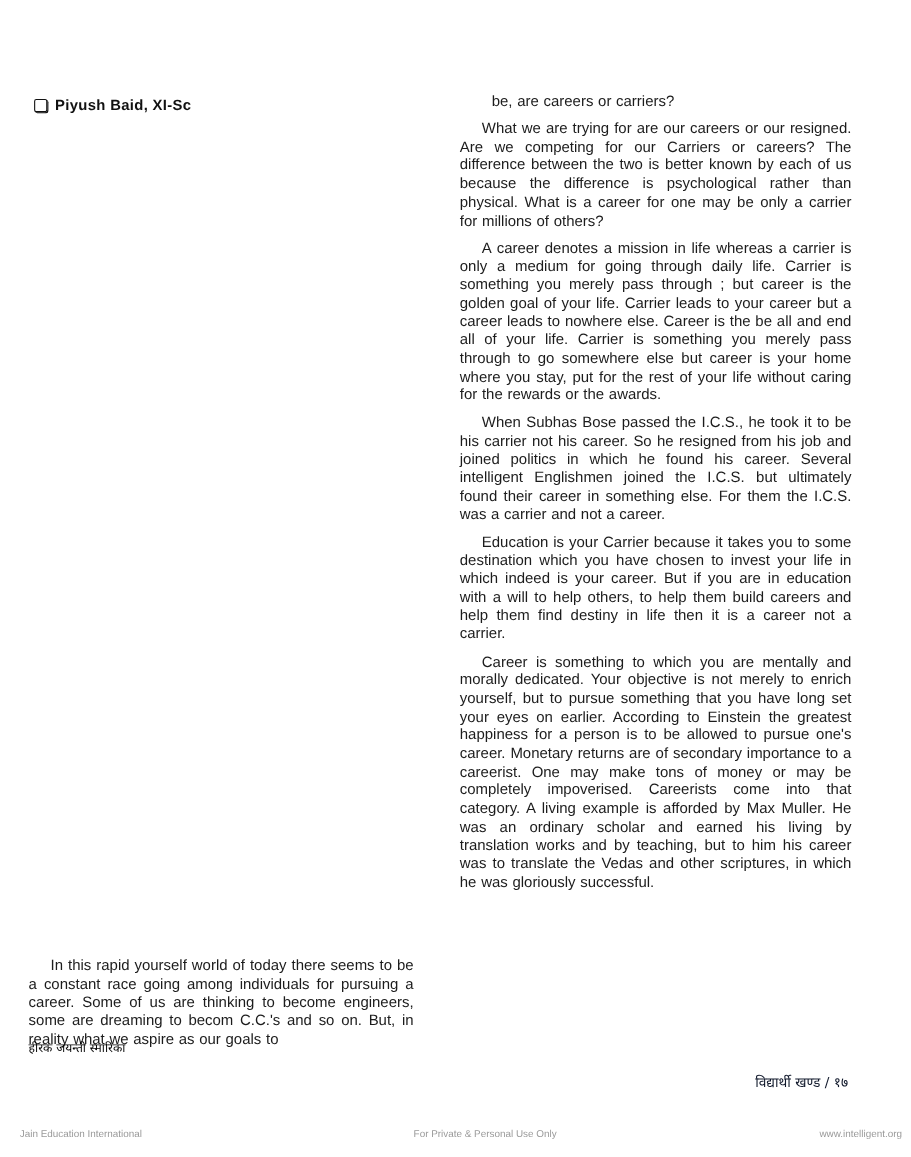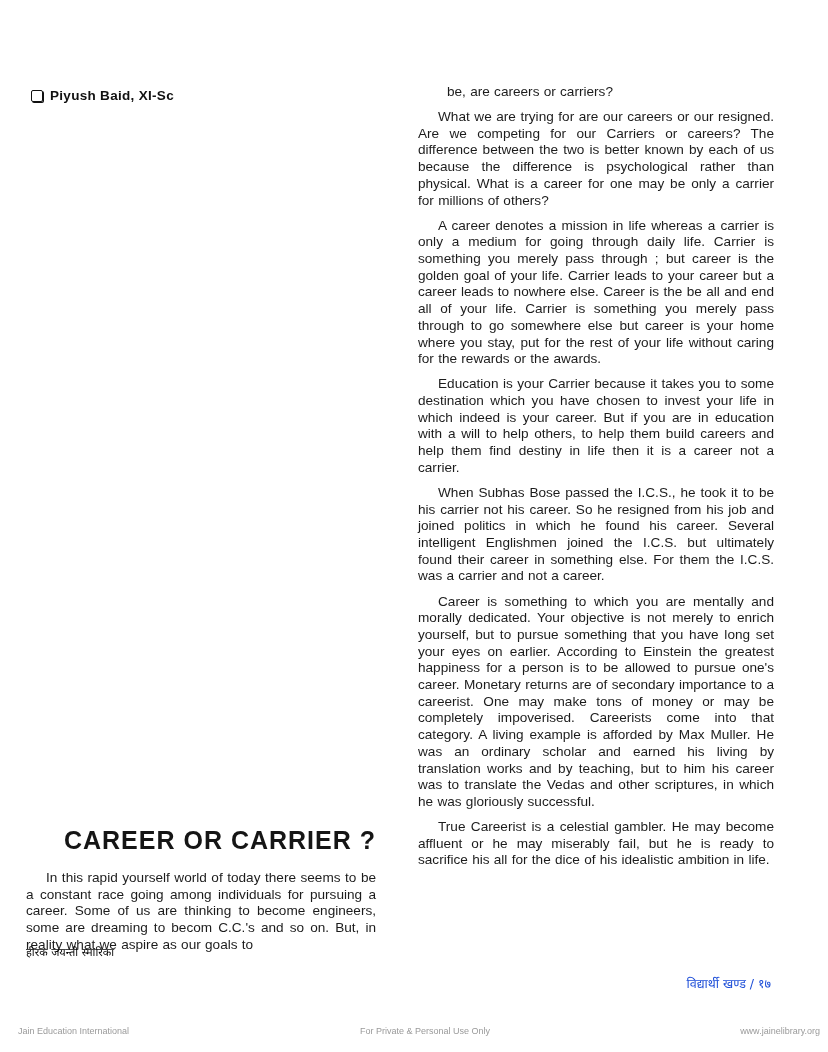--- a/index.html
+++ b/index.html
@@ -94,64 +94,62 @@
       top: 944px;
       font-size: 11px;
       color: #000000;
       font-family: "DejaVu Sans", sans-serif;
     }
     .footer-right {
       position: absolute;
       right: 57px;
       top: 975px;
       font-size: 12.5px;
-      color: #1d4ed8;
+      color: #0f172a;
       font-family: "DejaVu Sans", sans-serif;
     }
     .watermark-bar {
       position: absolute;
       left: 0;
       top: 1024px;
       width: 828px;
       height: 16px;
       font-size: 9px;
       color: #9a9a9a;
     }
     .watermark-bar .wm-left { position: absolute; left: 18px; top: 2px; }
-    .watermark-bar .wm-center { position: absolute; left: 360px; top: 2px; }
+    .watermark-bar .wm-center { position: absolute; left: 376px; top: 2px; }
     .watermark-bar .wm-right { position: absolute; right: 8px; top: 2px; }
   </style>
 </head>
 <body>
 
 <div class="page">
 
   <div class="author">
     <span class="box-icon"></span>
     <span>Piyush Baid, XI-Sc</span>
   </div>
 
   <div class="right-col">
     <p class="no-indent">be, are careers or carriers?</p>
     <p>What we are trying for are our careers or our resigned. Are we competing for our Carriers or careers? The difference between the two is better known by each of us because the difference is psychological rather than physical. What is a career for one may be only a carrier for millions of others?</p>
     <p>A career denotes a mission in life whereas a carrier is only a medium for going through daily life. Carrier is something you merely pass through ; but career is the golden goal of your life. Carrier leads to your career but a career leads to nowhere else. Career is the be all and end all of your life. Carrier is something you merely pass through to go somewhere else but career is your home where you stay, put for the rest of your life without caring for the rewards or the awards.</p>
+    <p>When Subhas Bose passed the I.C.S., he took it to be his carrier not his career. So he resigned from his job and joined politics in which he found his career. Several intelligent Englishmen joined the I.C.S. but ultimately found their career in something else. For them the I.C.S. was a carrier and not a career.</p>
     <p>Education is your Carrier because it takes you to some destination which you have chosen to invest your life in which indeed is your career. But if you are in education with a will to help others, to help them build careers and help them find destiny in life then it is a career not a carrier.</p>
-    <p>When Subhas Bose passed the I.C.S., he took it to be his carrier not his career. So he resigned from his job and joined politics in which he found his career. Several intelligent Englishmen joined the I.C.S. but ultimately found their career in something else. For them the I.C.S. was a carrier and not a career.</p>
     <p>Career is something to which you are mentally and morally dedicated. Your objective is not merely to enrich yourself, but to pursue something that you have long set your eyes on earlier. According to Einstein the greatest happiness for a person is to be allowed to pursue one's career. Monetary returns are of secondary importance to a careerist. One may make tons of money or may be completely impoverised. Careerists come into that category. A living example is afforded by Max Muller. He was an ordinary scholar and earned his living by translation works and by teaching, but to him his career was to translate the Vedas and other scriptures, in which he was gloriously successful.</p>
-    <p>True Careerist is a celestial gambler. He may become affluent or he may miserably fail, but he is ready to sacrifice his all for the dice of his idealistic ambition in life.</p>
   </div>
 
-  <div class="title">CAREER OR CARRIER ?</div>
 
   <div class="left-body">
     <p>In this rapid yourself world of today there seems to be a constant race going among individuals for pursuing a career. Some of us are thinking to become engineers, some are dreaming to becom C.C.'s and so on. But, in reality what we aspire as our goals to</p>
   </div>
 
   <div class="footer-left">हीरक जयन्ती स्मारिका</div>
   <div class="footer-right">विद्यार्थी खण्ड / १७</div>
 
   <div class="watermark-bar">
     <span class="wm-left">Jain Education International</span>
     <span class="wm-center">For Private &amp; Personal Use Only</span>
-    <span class="wm-right">www.jainelibrary.org</span>
+    <span class="wm-right">www.intelligent.org</span>
   </div>
 
 </div>
 
 </body></html>

